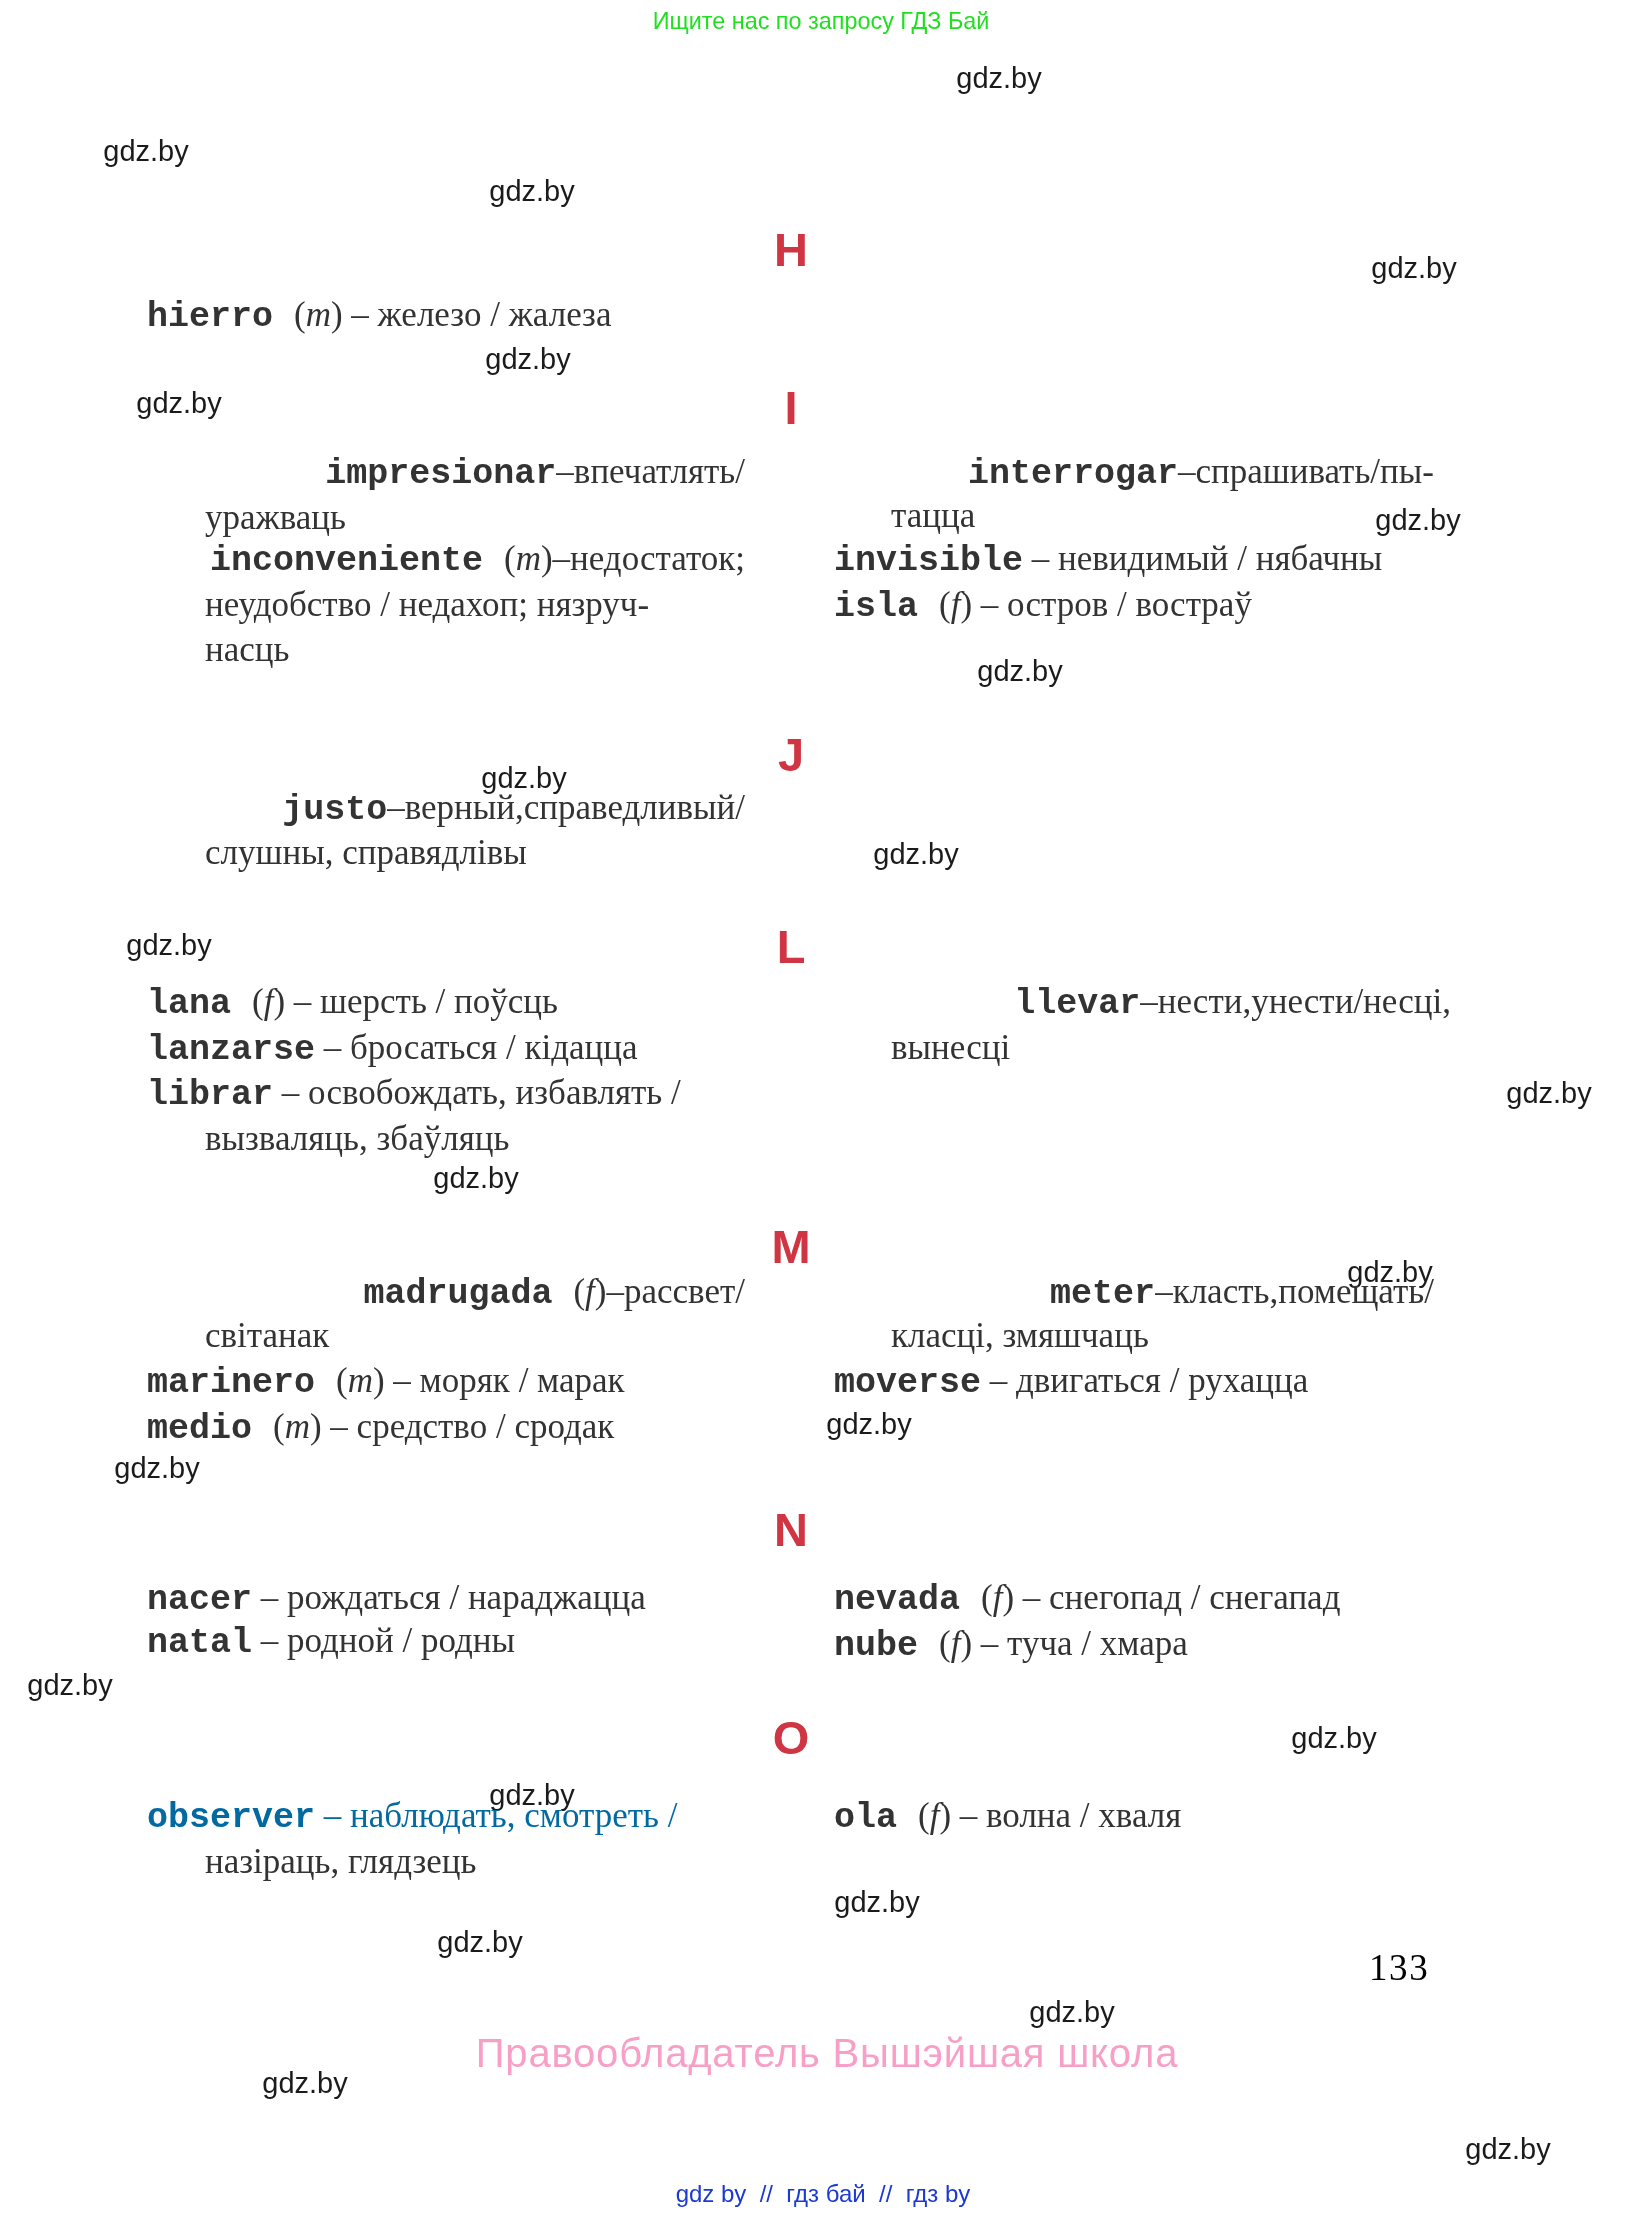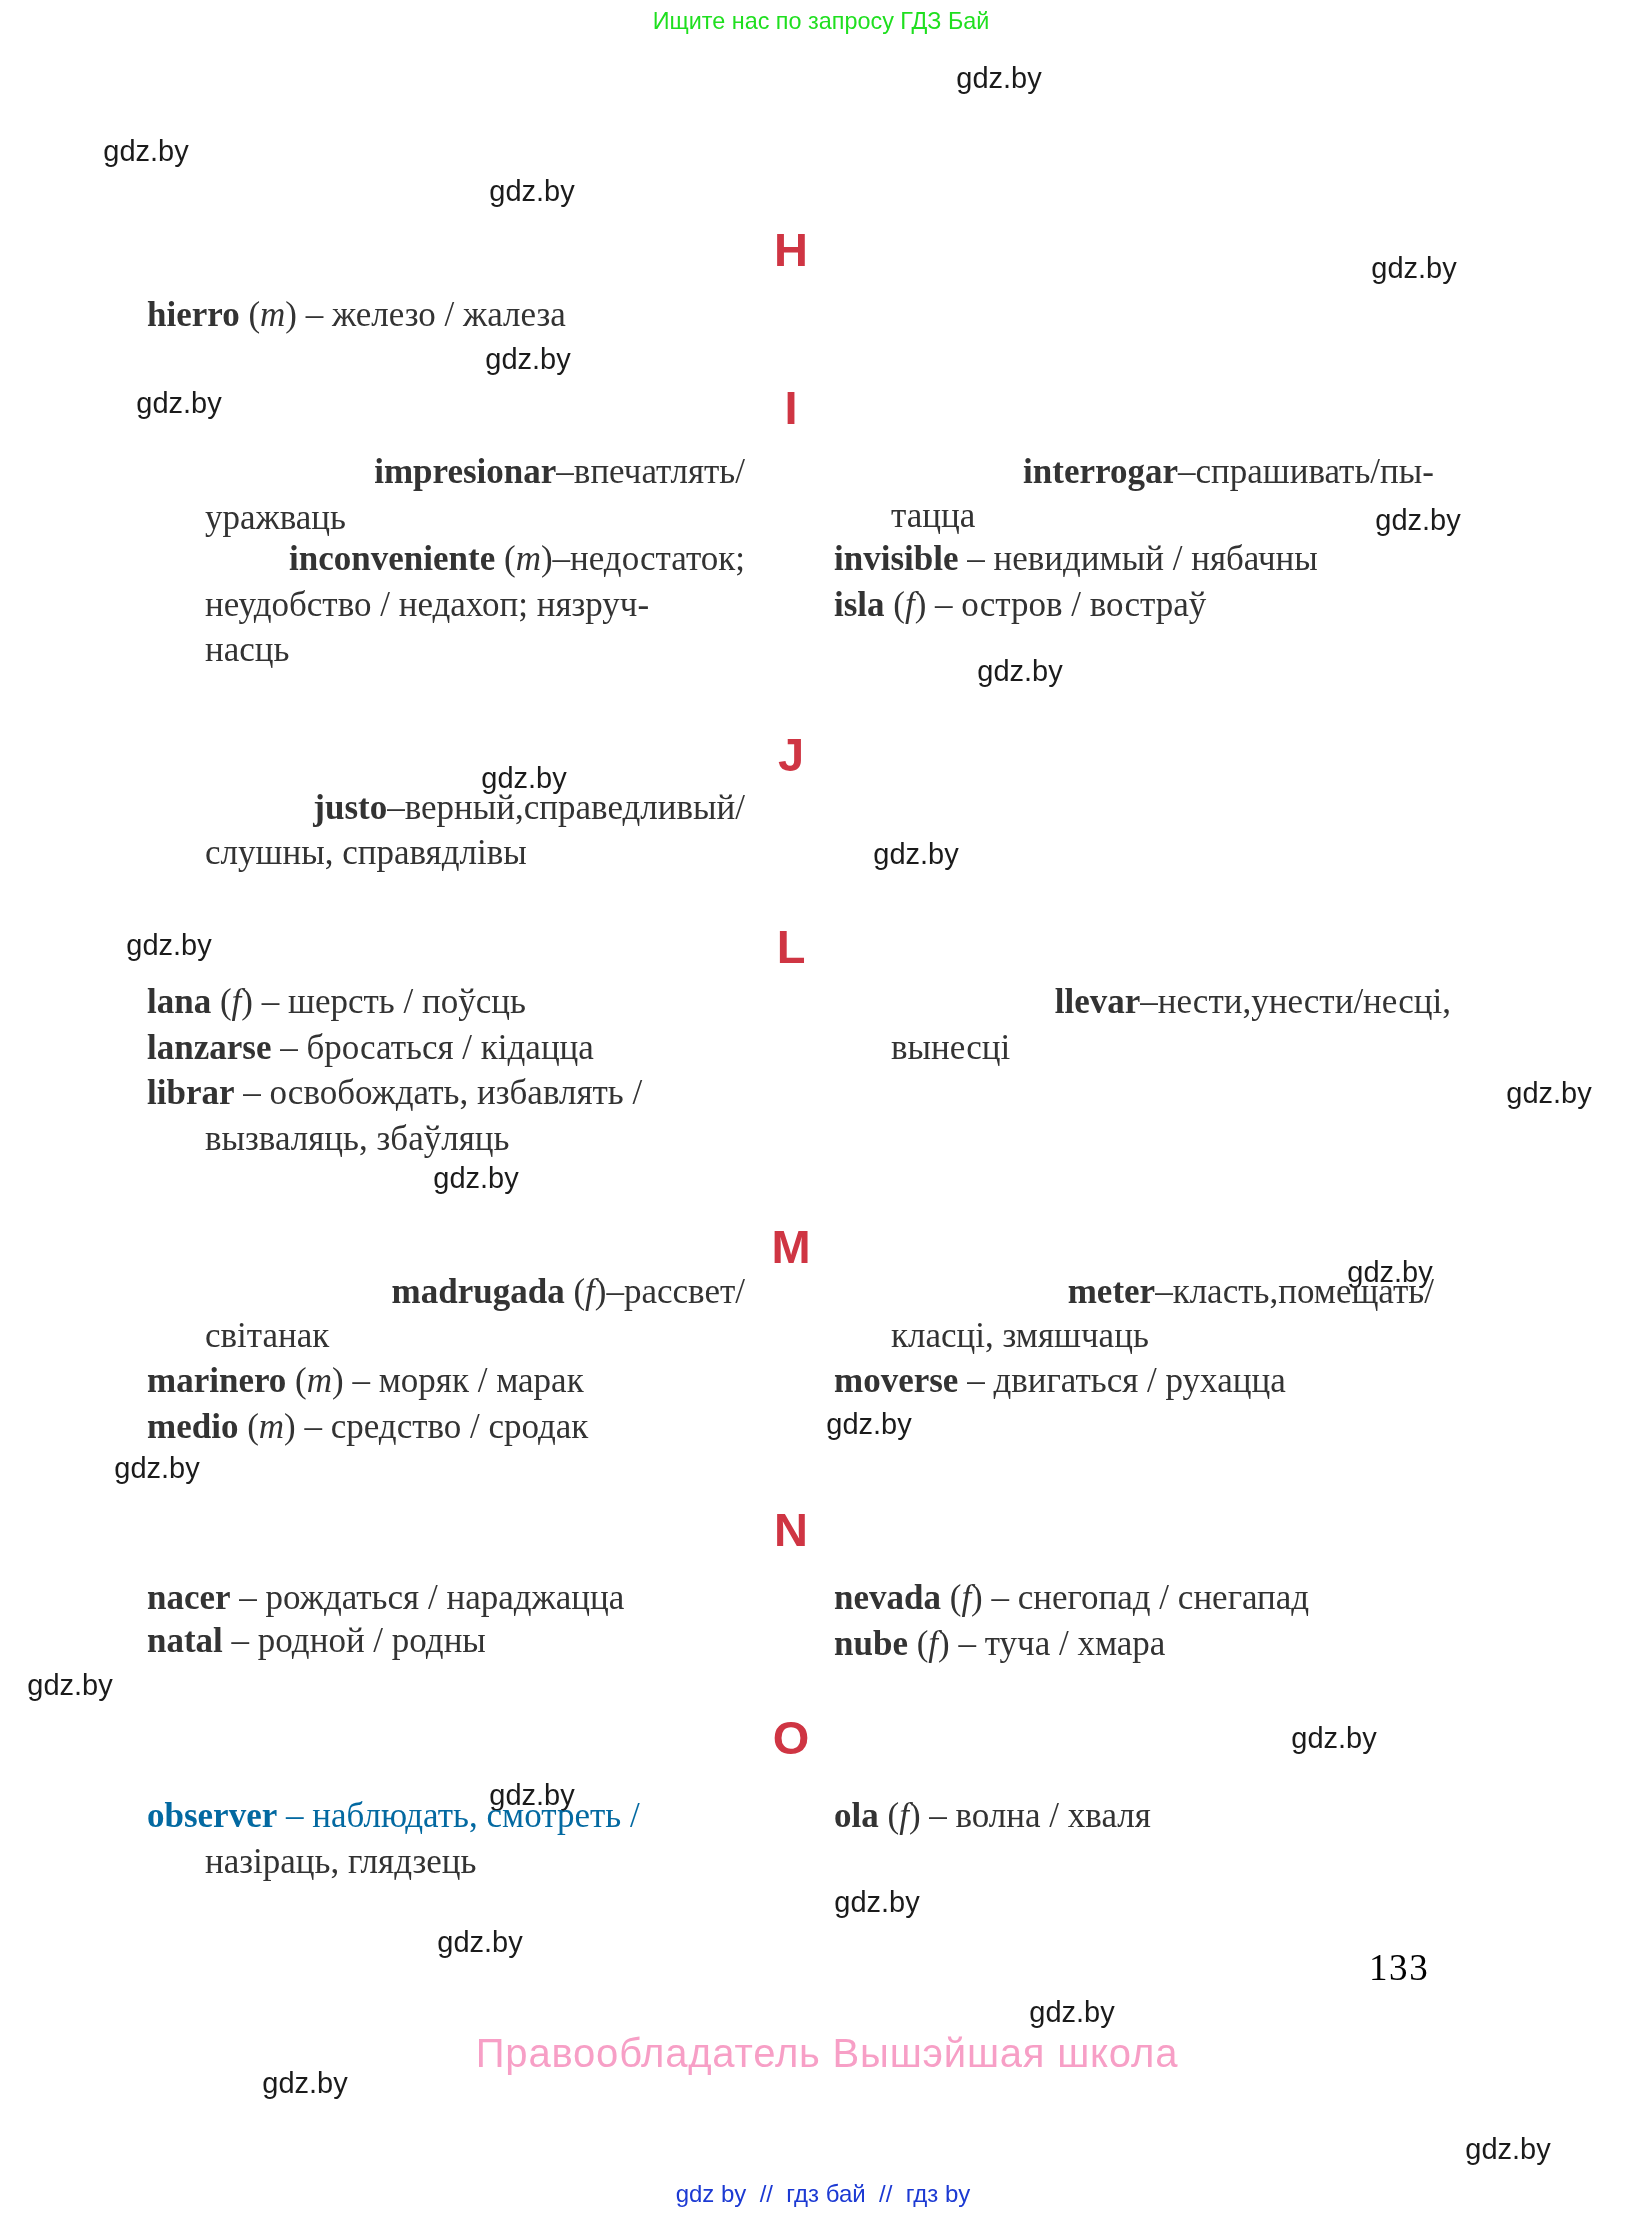--- a/index.html
+++ b/index.html
@@ -31,21 +31,21 @@
   }
   .dline{
     position:absolute;
     font-size:35px;line-height:1.2;
     white-space:pre;
   }
   .dline.just{
     display:flex;justify-content:flex-end;
     white-space:pre;
   }
-  .dline .b{font-weight:bold;}
+  .dline .b{font-weight:bold;font-family:Liberation Mono, monospace;}
   .dline .i{font-style:italic;}
   .grp{white-space:pre;}
   .pagenum{
     font-size:37px;line-height:1;letter-spacing:1.6px;
   }
   .copyright{
     font-family:"Liberation Sans","DejaVu Sans",sans-serif;
     font-size:40px;line-height:1;letter-spacing:0.8px;white-space:pre;
   }
   .links{

